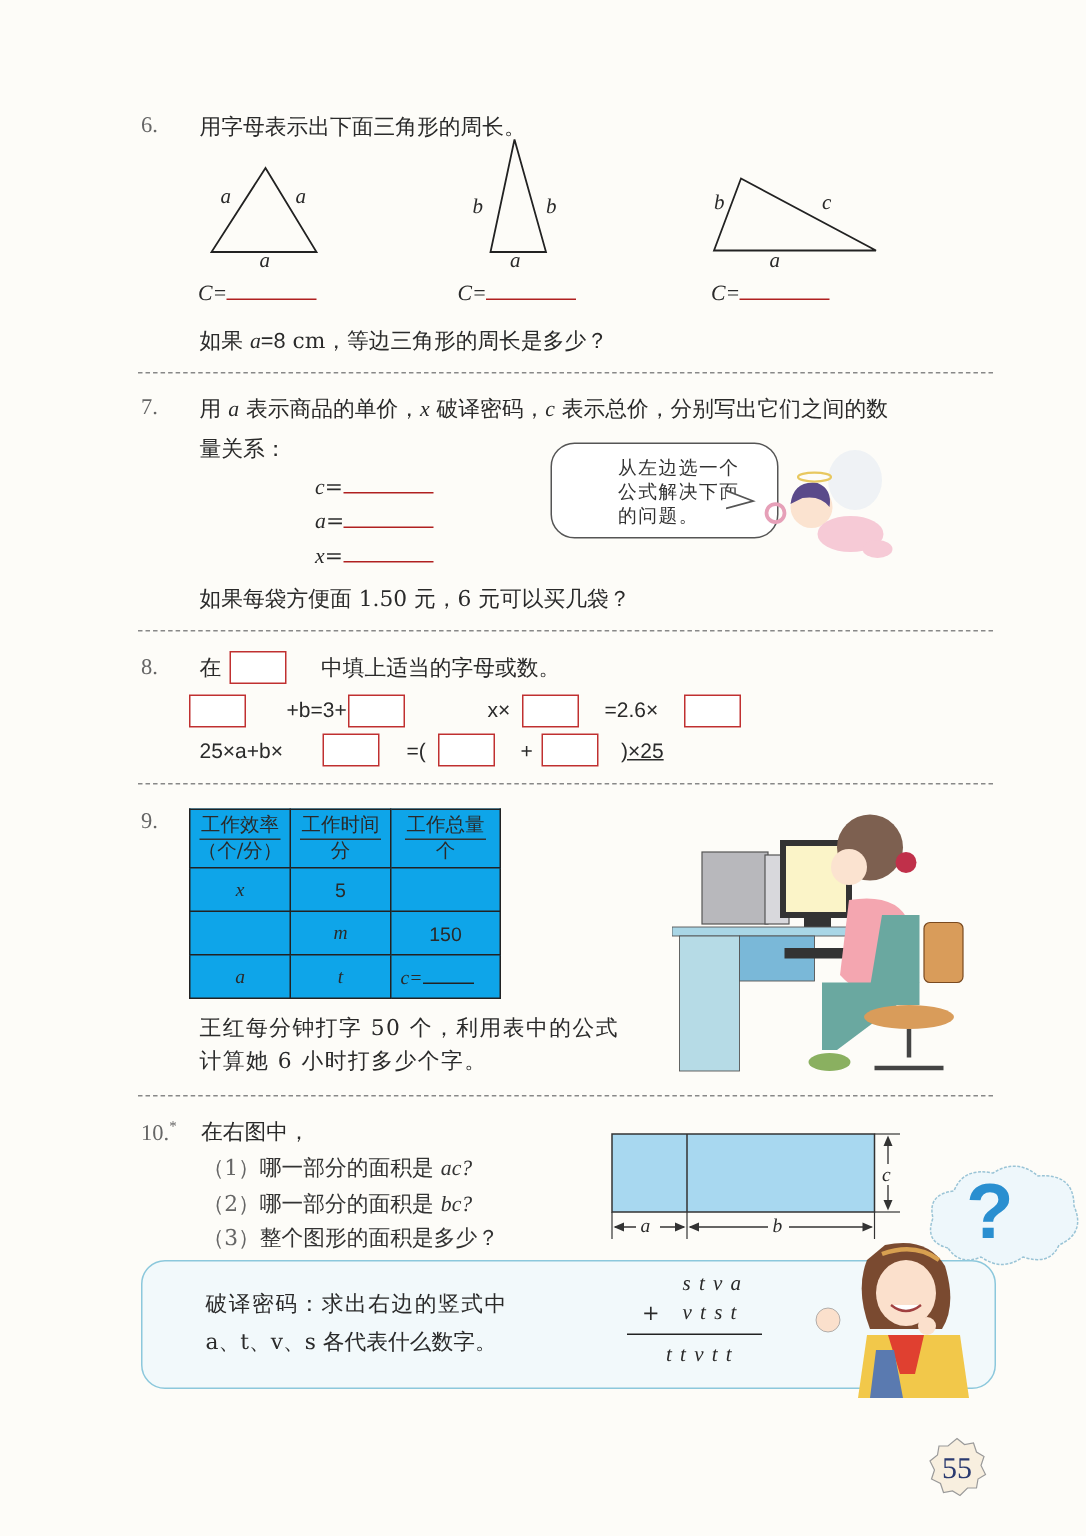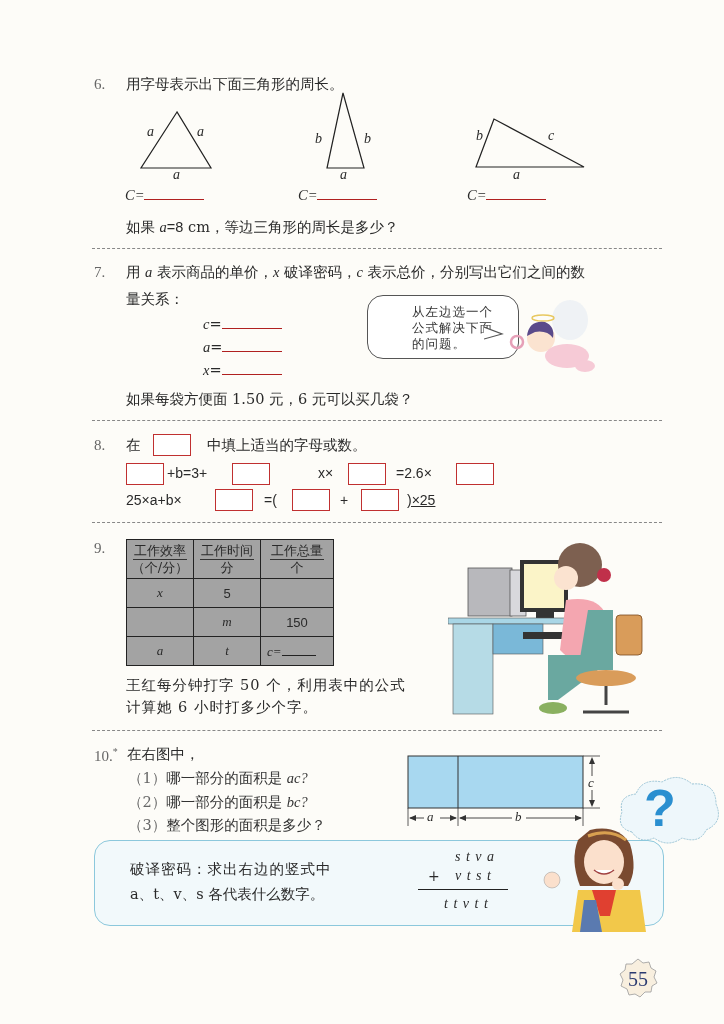--- a/index.html
+++ b/index.html
@@ -1,27 +1,27 @@
 <!DOCTYPE html>
 <html><head>
 <meta charset="utf-8">
 <style>
   html, body { margin: 0; padding: 0; }
   body { width: 724px; height: 1024px; background: #fdfcf8; position: relative; overflow: hidden;
          font-family: "DejaVu Serif", "Liberation Serif", serif; color: #2a2a2a; }
   .abs { position: absolute; }
   .qnum { font-family: "Liberation Serif", serif; font-size: 15px; color: #666; }
-  .txt { font-size: 14.5px; color: #2a2a2a; white-space: nowrap; }
+  .txt { font-size: 14.5px; color: #2a2a2a; white-space: nowrap; margin-left: 7px; }
   .it { font-style: italic; font-family: "Liberation Serif", serif; }
   .sans { font-family: "Liberation Sans", sans-serif; }
   .divider { position: absolute; left: 92px; width: 570px; border-top: 1px dashed #888; height: 0; }
   .blank { display: inline-block; width: 60px; border-bottom: 1.2px solid #b02020; height: 14px; vertical-align: baseline; }
   .box { position: absolute; width: 36px; height: 20px; border: 1.2px solid #c03030; background: #fff; }
   .tri-label { font-style: italic; font-family: "Liberation Serif", serif; font-size: 14px; position: absolute; }
-  table.work { border-collapse: collapse; background: #a3a3a3; font-size: 13px; }
+  table.work { border-collapse: collapse; background: #0ea5e9; font-size: 13px; }
   table.work td { border: 1.2px solid #222; text-align: center; width: 66px; height: 28px; padding: 0; }
   table.work td.head { height: 38px; line-height: 16px; font-size: 13px; }
   .hd-line { border-bottom: 1px solid #333; display: inline-block; padding: 0 1px; }
   .bubble { position: absolute; border: 1.2px solid #555; border-radius: 16px; background: #fff; padding-left: 32px; }
   .code-box { position: absolute; left: 94px; top: 840px; width: 568px; height: 84px;
               border: 1.2px solid #8cc8dc; border-radius: 16px; background: #f2f9fb; }
   .page-badge { position: absolute; left: 618px; top: 958px; width: 40px; height: 40px; }
 </style>
 </head>
 <body>
@@ -105,21 +105,21 @@
 <div class="abs txt" style="left:126px;top:390px;">如果每袋方便面 1.50 元，6 元可以买几袋？</div>
 
 <div class="divider" style="top:420px;"></div>
 
 <div class="abs qnum" style="left:94px;top:437px;">8.</div>
 <div class="abs txt" style="left:126px;top:436px;">在</div>
 <div class="box" style="left:153px;top:434px;"></div>
 <div class="abs txt" style="left:207px;top:436px;">中填上适当的字母或数。</div>
 
 <div class="box" style="left:126px;top:463px;"></div>
-<div class="abs txt sans" style="left:167px;top:465px;font-size:14px;text-align:right;">+b=3+</div>
+<div class="abs txt sans" style="left:184px;top:465px;font-size:14px;text-align:right;">+b=3+</div>
 <div class="box" style="left:232px;top:463px;"></div>
 
 <div class="abs txt sans" style="left:318px;top:465px;font-size:14px;">x×</div>
 <div class="box" style="left:348px;top:463px;"></div>
 <div class="abs txt sans" style="left:396px;top:465px;font-size:14px;">=2.6×</div>
 <div class="box" style="left:456px;top:463px;"></div>
 
 <div class="abs txt sans" style="left:126px;top:492px;font-size:14px;">25×a+b×</div>
 <div class="box" style="left:215px;top:489px;"></div>
 <div class="abs txt sans" style="left:264px;top:492px;font-size:14px;">=(</div>

